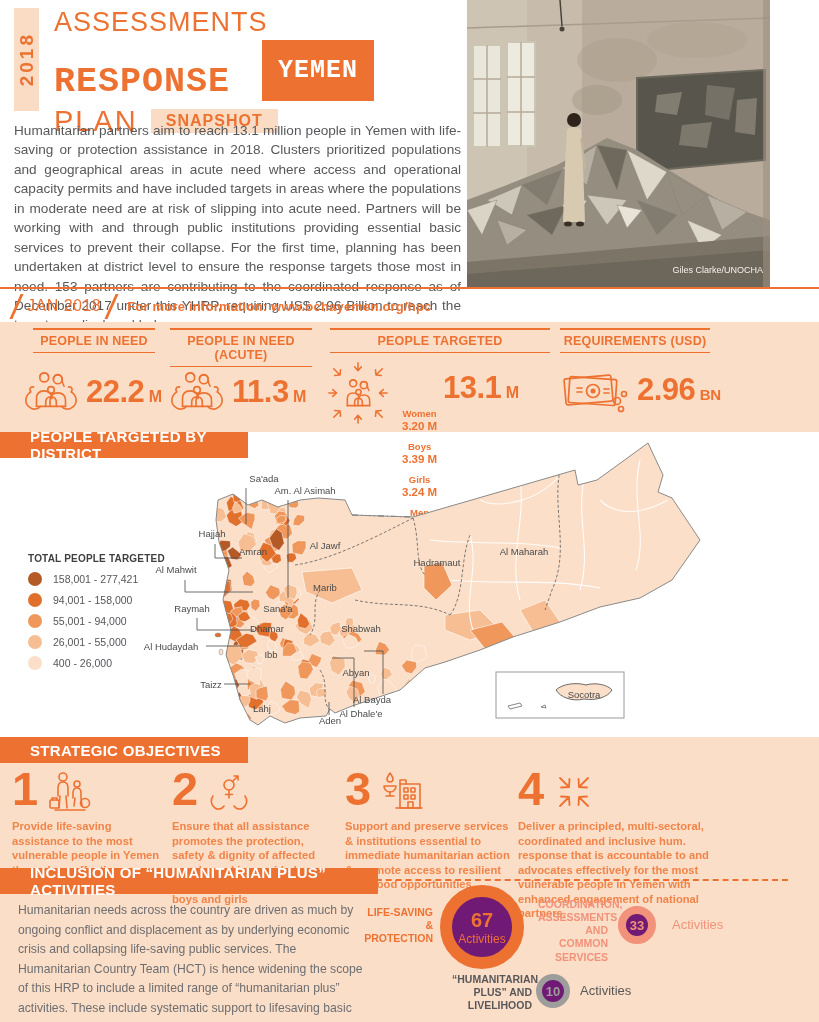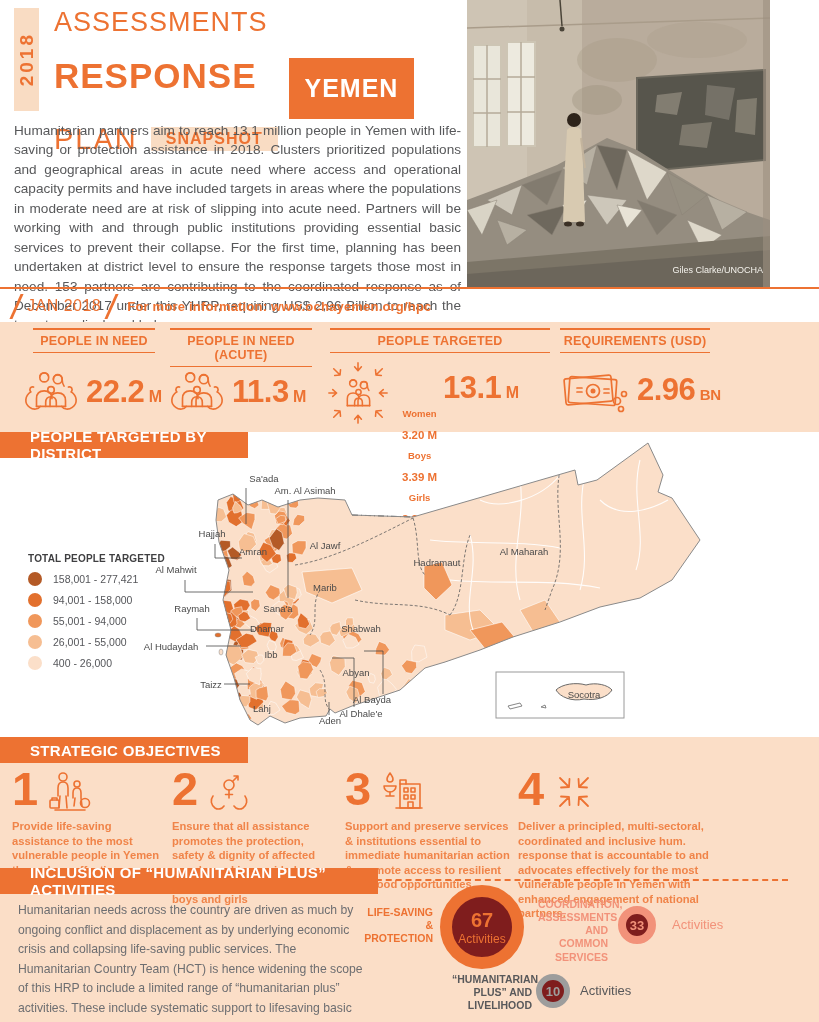--- a/index.html
+++ b/index.html
@@ -11,21 +11,21 @@
         font-family:"Liberation Sans",sans-serif;}
   .abs{position:absolute;}
 
   
   .year-box{left:14px;top:8px;width:25px;height:103px;background:var(--peachlight);
             display:flex;align-items:center;justify-content:center;}
   .year-box span{writing-mode:vertical-rl;transform:rotate(180deg);color:var(--orange);
             font-weight:bold;font-size:19px;letter-spacing:3px;}
   .title-block{left:54px;top:8px;width:420px;}
   .t1{color:var(--orange);font-size:27px;letter-spacing:1px;line-height:1.1;}
-  .t-row{display:flex;align-items:flex-start;margin-top:20px;}
+  .t-row{display:flex;align-items:flex-end;margin-top:2px;font-family:Liberation Mono, monospace;}
   .t2{color:var(--orange);font-size:35px;font-weight:bold;letter-spacing:1px;line-height:1.05;}
   .yemen-badge{background:var(--orange);color:#fff;font-weight:bold;font-size:25px;
             padding:16px 16px;margin-left:32px;letter-spacing:1px;}
   .t3-row{display:flex;align-items:center;margin-top:4px;}
   .t3{color:var(--orange);font-size:29px;letter-spacing:2px;}
   .snapshot-badge{background:var(--peachlight);color:var(--orange);font-weight:bold;
             font-size:16px;padding:3px 15px;margin-left:13px;letter-spacing:1px;}
   .intro{left:14px;top:121px;width:447px;color:var(--gray);font-size:13.6px;line-height:1.43;
             text-align:justify;}
   .top-rule{left:0;top:287px;width:819px;height:2px;background:var(--orange);}
@@ -42,21 +42,21 @@
   
   .stats-band{left:0;top:322px;width:819px;height:110px;background:var(--peach);}
   .stat-head{position:absolute;border-top:2px solid var(--orange);border-bottom:1.5px solid var(--orange);
              color:var(--orange);font-weight:bold;font-size:12.5px;text-align:center;
              padding:4px 0;letter-spacing:0.2px;}
   .big-num{color:var(--orange);font-weight:bold;font-size:31px;letter-spacing:-0.5px;}
   .unit{font-size:16px;font-weight:bold;}
   .stat-icon{position:absolute;}
   .bd-grid{position:absolute;display:flex;gap:9px;text-align:center;flex-direction:column;}
   .bd-cell div:first-child{color:var(--orange);font-size:9.5px;font-weight:bold;}
-  .bd-cell div:last-child{color:var(--orange);font-size:11.5px;font-weight:bold;margin-top:10px;}
+  .bd-cell div:last-child{color:var(--orange);font-size:11.5px;font-weight:bold;margin-top:1px;}
 
   
   .bar{background:var(--orange);color:#fff;font-weight:bold;font-size:15px;
        display:flex;align-items:center;padding-left:30px;letter-spacing:0.3px;}
 
   
   .map-svg{left:0;top:440px;}
   .maplabel{font-family:"Liberation Sans",sans-serif;font-size:9.5px;fill:#4a4a4a;}
   .legend{left:28px;top:553px;width:150px;}
   .legend-title{color:#3f3f41;font-weight:bold;font-size:10px;letter-spacing:0.2px;margin-bottom:8px;}
@@ -69,21 +69,21 @@
   .obj{position:absolute;top:768px;}
   .obj-head{display:flex;align-items:flex-start;}
   .obj-num{color:var(--orange);font-weight:bold;font-size:47px;line-height:0.9;}
   .obj-icon{margin-left:8px;margin-top:2px;}
   .obj-text{color:#f08449;font-size:11.2px;font-weight:bold;line-height:1.3;margin-top:5px;}
 
   
   .dashed-line{left:356px;top:879px;width:432px;border-top:2px dashed var(--orange);}
   .incl-body{left:18px;top:901px;width:347px;color:var(--graymid);font-size:12.2px;line-height:1.6;}
   .act-label{position:absolute;text-align:right;font-weight:bold;font-size:10.5px;line-height:1.25;}
-  .act-circle{position:absolute;border-radius:50%;background:#7f1d1d;display:flex;flex-direction:column;
+  .act-circle{position:absolute;border-radius:50%;background:#701a75;display:flex;flex-direction:column;
               align-items:center;justify-content:center;box-sizing:border-box;}
   .act-unit-side{position:absolute;font-size:13px;}
 </style>
 </head>
 <body>
 
 <div class="page">
 
   <div class="abs year-box">
     <span>2018</span>

